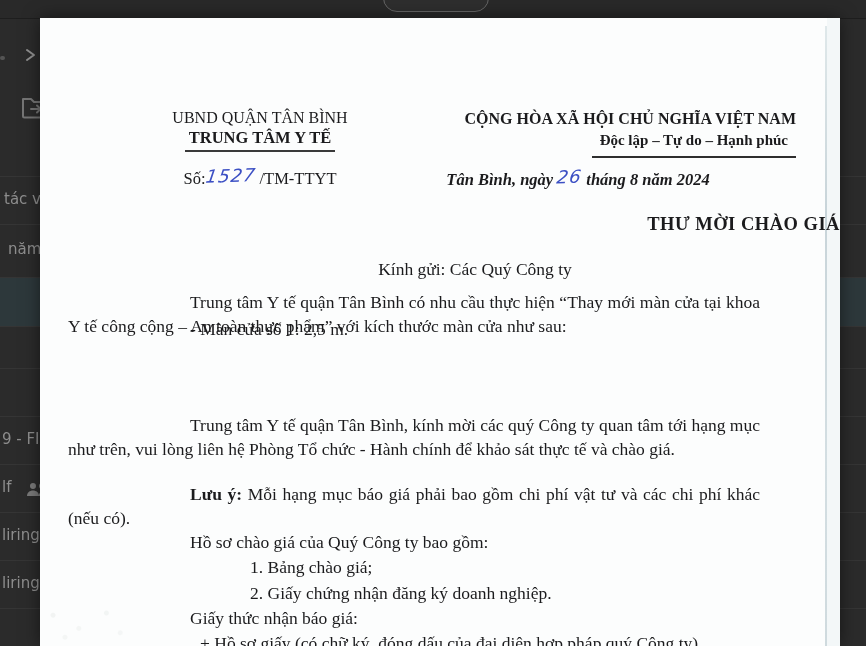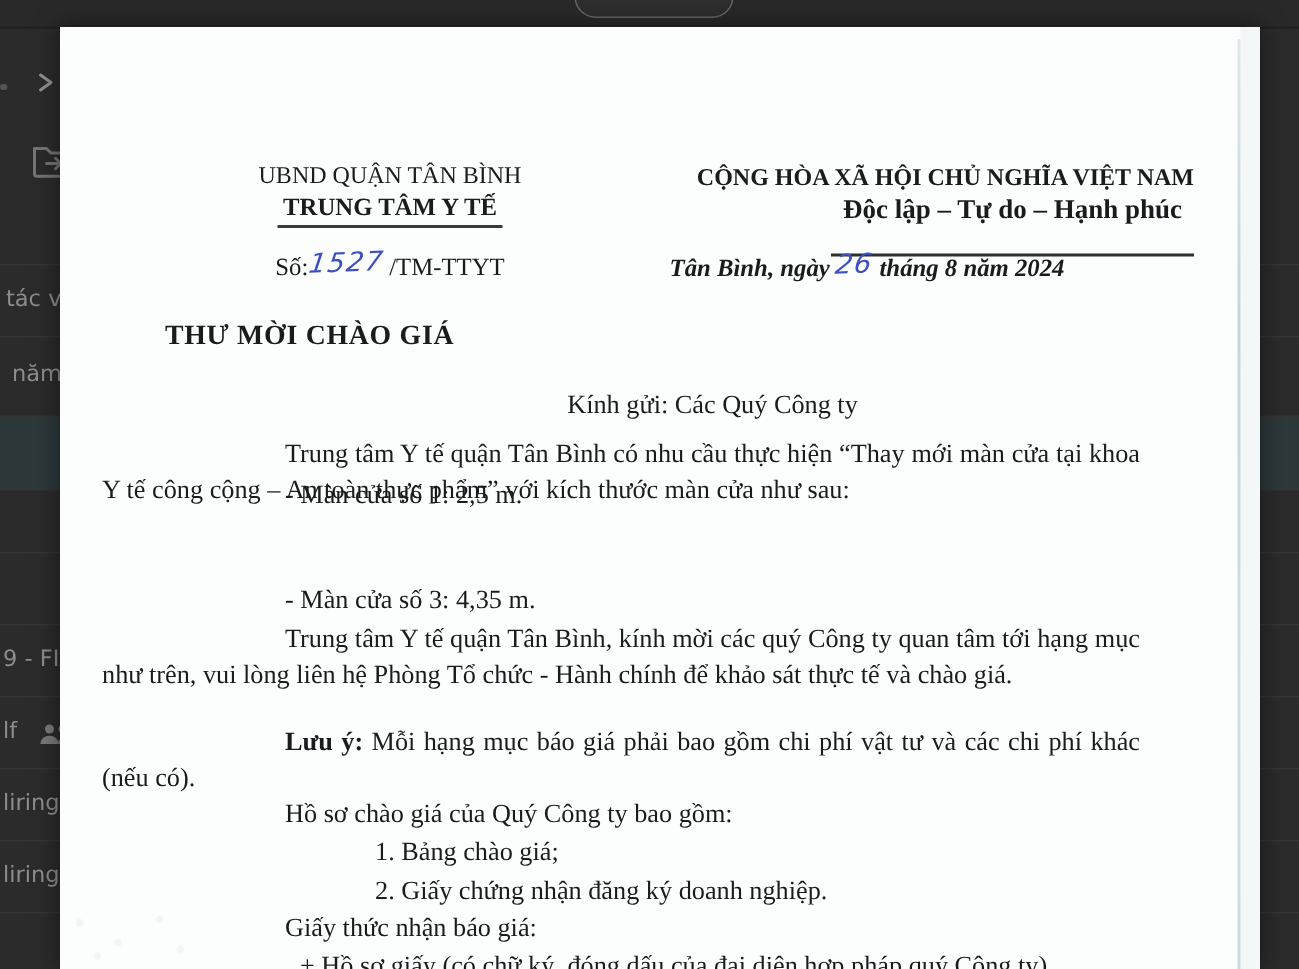--- a/index.html
+++ b/index.html
@@ -26,25 +26,25 @@
       radial-gradient(circle at 40% 60%, #eef0ef 0 2px, transparent 3px),
       radial-gradient(circle at 70% 25%, #eaeeed 0 2px, transparent 3px),
       radial-gradient(circle at 25% 80%, #edf0ef 0 2px, transparent 3px),
       radial-gradient(circle at 85% 70%, #eef1f0 0 2px, transparent 3px);}
 
   .doc{position:absolute;inset:0;font-family:"Liberation Serif",serif;color:#1b1b1d;}
   .abs{position:absolute;margin-top:12px;}
   .hdr-left{left:90px;top:78px;width:260px;text-align:center;font-size:16px;line-height:20px;}
   .hdr-left .l2{font-weight:bold;font-size:16.5px;display:inline-block;border-bottom:2px solid #3a3a3a;padding:0 4px 2px 4px;}
   .hdr-right{left:320px;top:78px;width:436px;text-align:right;font-size:16px;line-height:21px;font-weight:bold;}
-  .hdr-right .l2{display:inline-block;border-bottom:2px solid #2e2e2e;padding:0 8px 19px 8px;font-size:18px;}
+  .hdr-right .l2{display:inline-block;border-bottom:2px solid #2e2e2e;padding:0 8px 5px 8px;font-size:15px;}
   .so-line{left:90px;top:137px;width:260px;text-align:center;font-size:16.5px;}
   .date-line{left:320px;top:138px;width:436px;text-align:center;font-size:16.5px;font-style:italic;font-weight:bold;}
   .ink{font-family:"DejaVu Sans",sans-serif;font-style:italic;font-weight:normal;font-size:18px;display:inline-block;transform:skewX(-10deg) rotate(-2deg);letter-spacing:1px;position:relative;top:-2px;}
-  .title{left:28px;right:42px;top:184px;text-align:left;font-size:18.5px;font-weight:bold;letter-spacing:.5px;transform:translateX(42px);}
+  .title{left:28px;right:42px;top:184px;text-align:right;font-size:18.5px;font-weight:bold;letter-spacing:.5px;transform:translateX(42px);}
   .salute{left:28px;right:42px;top:229px;text-align:center;font-size:17.5px;transform:translateX(42px);}
   .body-par{left:28px;width:692px;font-size:17.5px;line-height:23.5px;text-align:justify;}
   .indent{text-indent:122px;}
   .li{left:150px;width:560px;font-size:17.5px;line-height:23.5px;}
   .li2{left:210px;width:520px;font-size:17.5px;line-height:23.5px;}
   .b{font-weight:bold;}
 </style>
 </head>
 <body>
 
@@ -125,21 +125,20 @@
         <span>Tân Bình, ngày</span> <span class="ink" style="color:#3c50c4">26</span> <span>tháng 8 năm 2024</span>
       </div>
 
       <div class="abs title">THƯ MỜI CHÀO GIÁ</div>
 
       <div class="abs salute">Kính gửi: Các Quý Công ty</div>
 
       <div class="abs body-par indent" style="top:261px">Trung tâm Y tế quận Tân Bình có nhu cầu thực hiện “Thay mới màn cửa tại khoa Y tế công cộng – An toàn thực phẩm” với kích thước màn cửa như sau:</div>
 
       <div class="abs li" style="top:288px">- Màn cửa số 1: 2,5 m.</div>
-      <div class="abs li" style="top:358px">- Màn cửa số 3: 4,35 m.</div>
 
       <div class="abs body-par indent" style="top:384px">Trung tâm Y tế quận Tân Bình, kính mời các quý Công ty quan tâm tới hạng mục như trên, vui lòng liên hệ Phòng Tổ chức - Hành chính để khảo sát thực tế và chào giá.</div>
 
       <div class="abs body-par indent" style="top:453px">
         <span class="b">Lưu ý:</span><span> Mỗi hạng mục báo giá phải bao gồm chi phí vật tư và các chi phí khác (nếu có).</span>
       </div>
 
       <div class="abs li" style="top:501px;left:150px;width:600px">Hồ sơ chào giá của Quý Công ty bao gồm:</div>
       <div class="abs li2" style="top:526px">1. Bảng chào giá;</div>
       <div class="abs li2" style="top:552px">2. Giấy chứng nhận đăng ký doanh nghiệp.</div>

